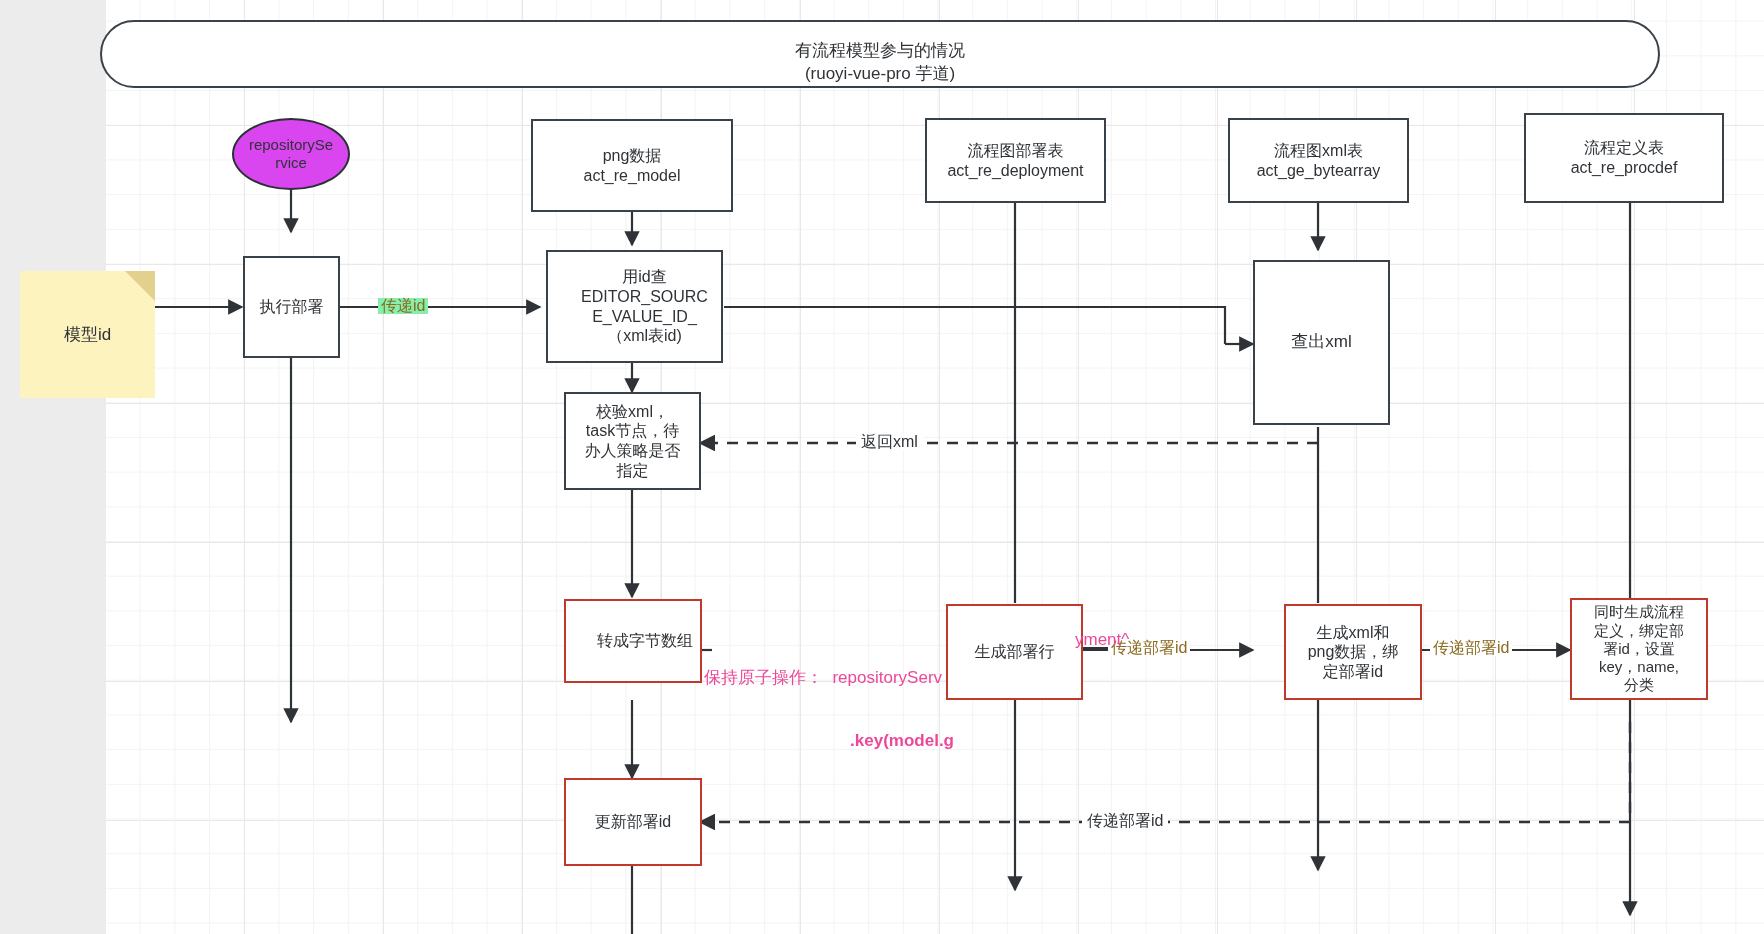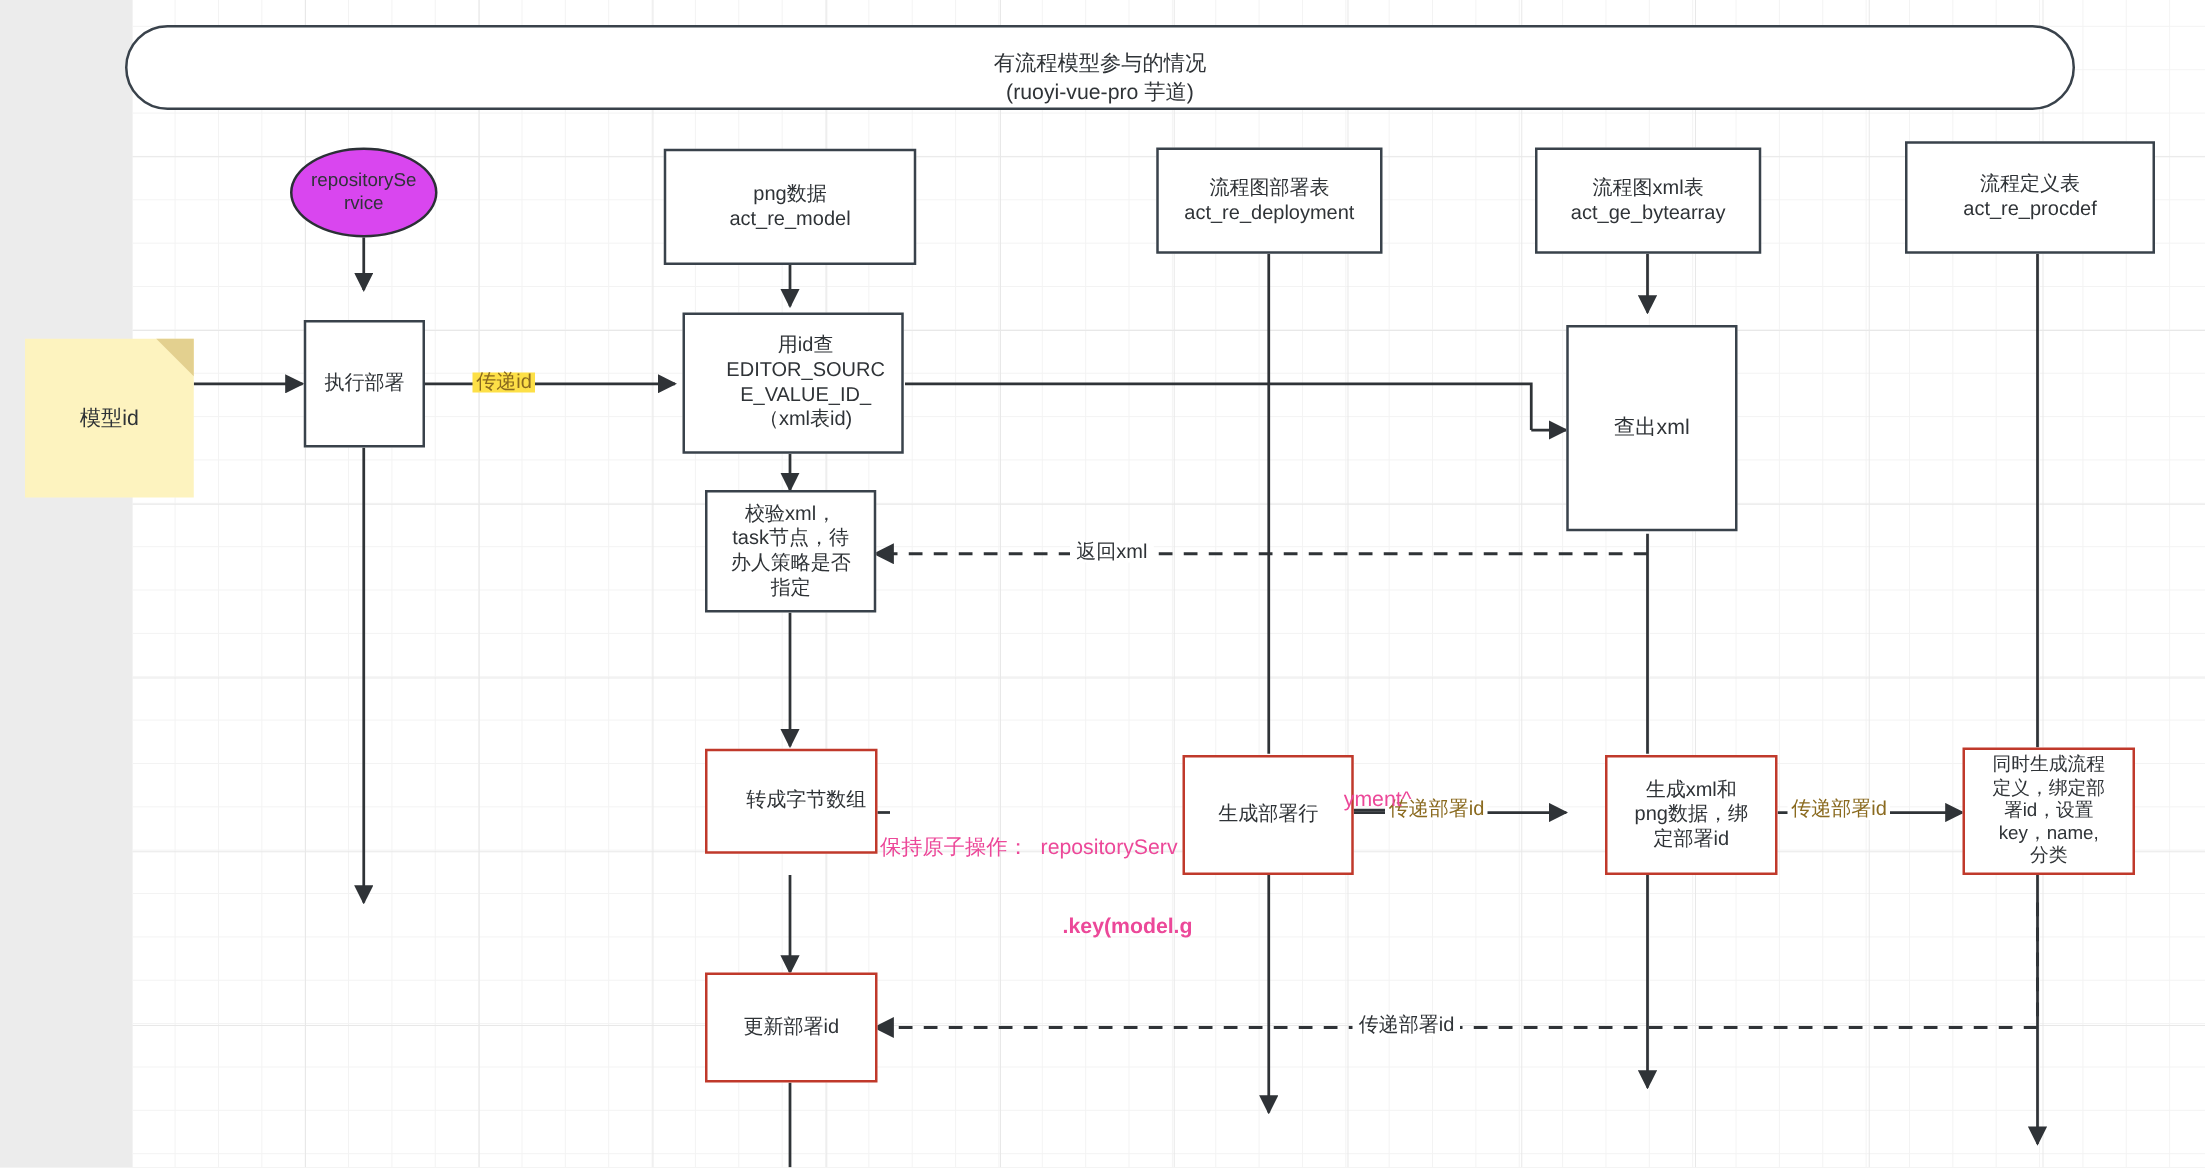--- a/index.html
+++ b/index.html
@@ -175,21 +175,21 @@
   <div class="node red" style="left:946px;top:604px;width:137px;height:96px;font-size:16px;">生成部署行</div>
 
   <div class="node red" style="left:1570px;top:598px;width:138px;height:102px;font-size:15px;white-space:pre-line;">同时生成流程
 定义，绑定部
 署id，设置
 key，name,
 分类</div>
 
   <div class="node red" style="left:564px;top:778px;width:138px;height:88px;font-size:16px;">更新部署id</div>
 
-  <div class="lbl lbl-orange" style="left:378px;top:298px;font-size:16px;background:#fde047;padding:0 3px;">传递id</div>
+  <div class="lbl lbl-orange" style="left:378px;top:298px;font-size:16px;background:#86efac;padding:0 3px;">传递id</div>
 
   <div class="lbl" style="left:856px;top:434px;font-size:16px;background:#fff;padding:0 5px;">返回xml</div>
 
   <div class="lbl lbl-orange" style="left:1108px;top:640px;font-size:16px;background:#fff;padding:0 3px;">传递部署id</div>
 
   <div class="lbl lbl-orange" style="left:1430px;top:640px;font-size:16px;background:#fff;padding:0 3px;">传递部署id</div>
 
   <div class="lbl" style="left:1082px;top:813px;font-size:16px;background:#fff;padding:0 5px;">传递部署id</div>
 
   <div class="olap" style="left:704px;top:624px;font-size:17px;width:250px;">

